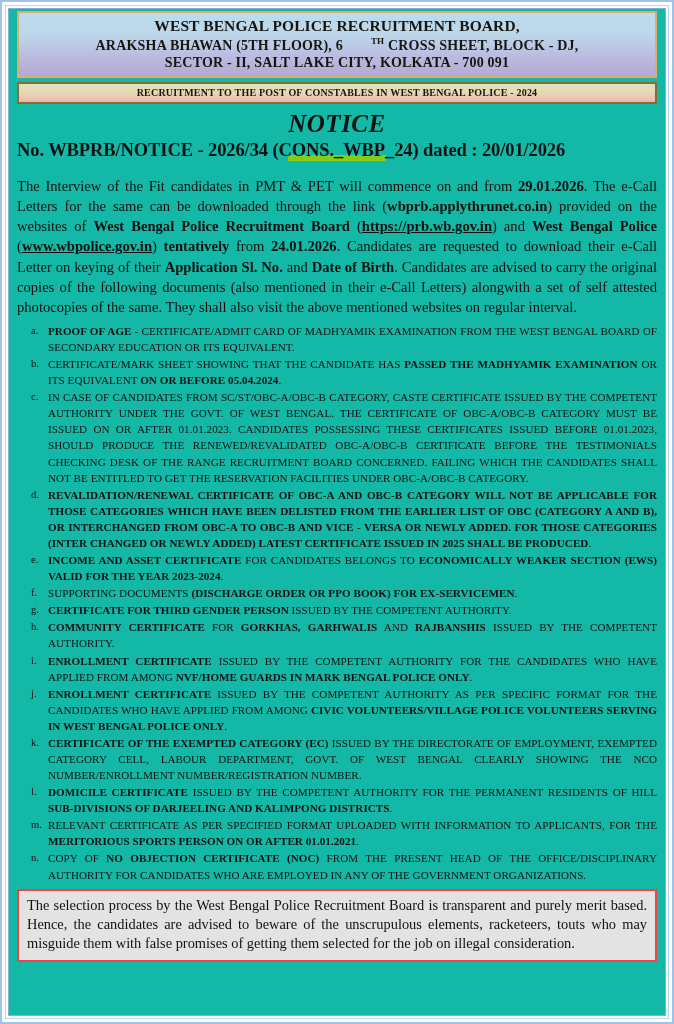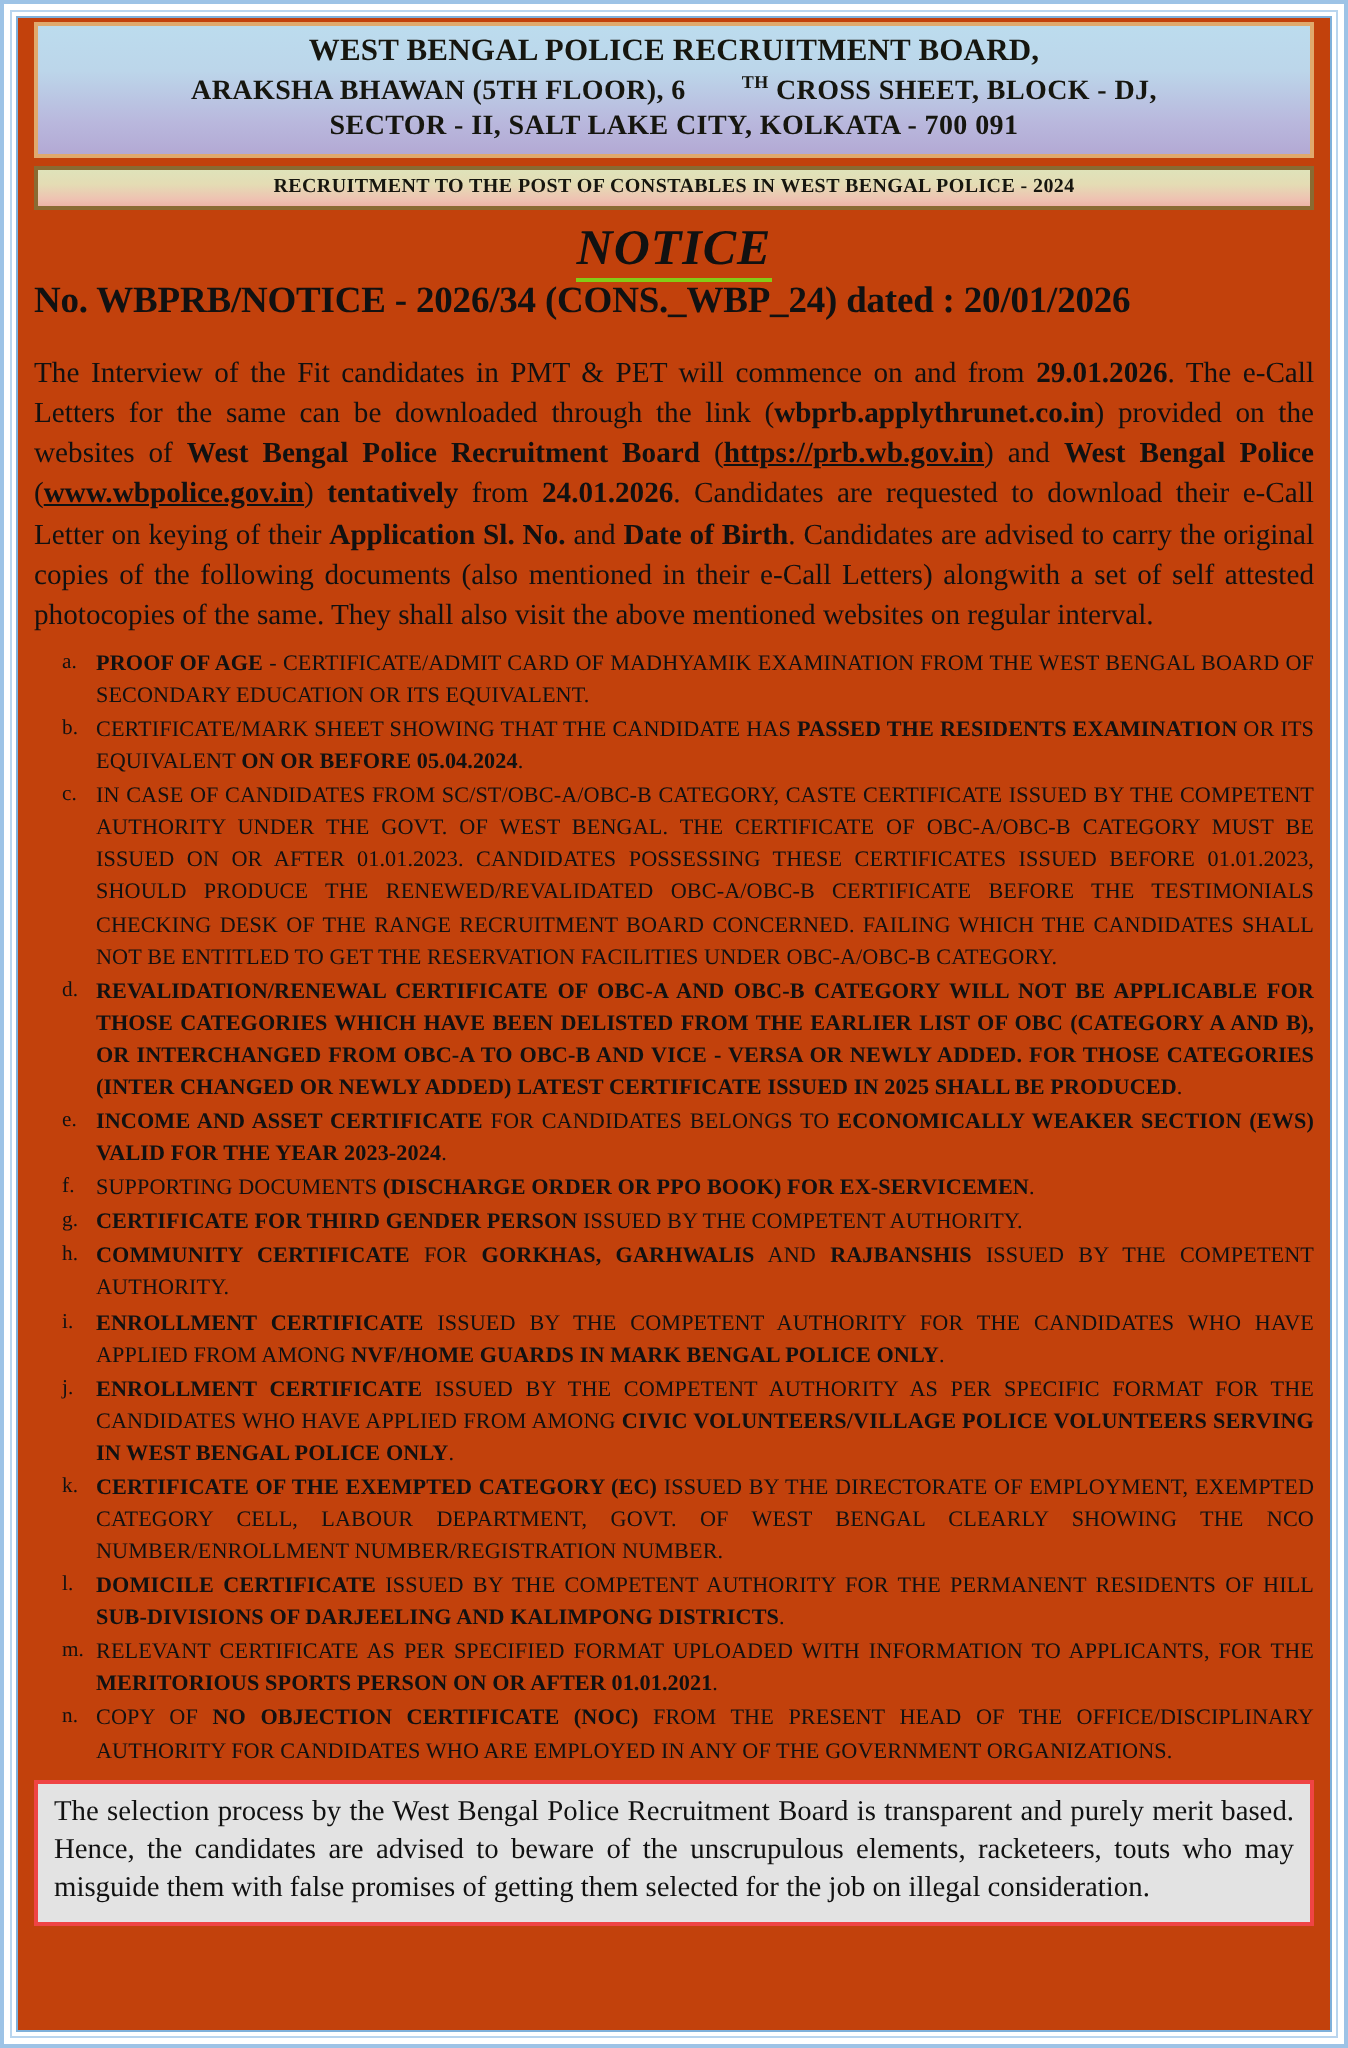--- a/index.html
+++ b/index.html
@@ -34,21 +34,21 @@
     border: 1px solid #7fb0da;
     box-sizing: border-box;
   }
 
   .page {
     position: absolute;
     left: 9px;
     top: 9px;
     right: 9px;
     bottom: 9px;
-    background: #c2410c;
+    background: #14b8a6;
     box-sizing: border-box;
     padding: 2px 8px 0 8px;
     overflow: hidden;
   }
 
   
   .header-banner {
     border: 2px solid #e0a96d;
     background: linear-gradient(180deg, #bcdcee 0%, #bcd6ea 35%, #b9b8dd 75%, #b3a9d4 100%);
     text-align: center;
@@ -96,22 +96,22 @@
   
   .notice-title {
     text-align: center;
     font-weight: bold;
     font-style: italic;
     font-size: 25px;
     margin: 6px 0 2px 0;
     letter-spacing: 0.5px;
   }
   .notice-title span {
-    border-bottom: 2px solid #84cc16;
-    padding-bottom: 1px;
+    border-bottom: 6px solid #84cc16;
+    padding-bottom: 18px;
   }
 
   .notice-number {
     font-weight: bold;
     font-size: 18.5px;
     margin: 2px 0 3px 0;
     letter-spacing: -0.1px;
     line-height: 1.1;
   }
 
@@ -185,21 +185,21 @@
   <div class="subject-banner">RECRUITMENT TO THE POST OF CONSTABLES IN WEST BENGAL POLICE - 2024</div>
 
   <div class="notice-title"><span>NOTICE</span></div>
 
   <div class="notice-number">No. WBPRB/NOTICE - 2026/34 (CONS._WBP_24) dated : 20/01/2026</div>
 
   <p class="intro"><span>The Interview of the Fit candidates in PMT &amp; PET will commence on and from </span><b>29.01.2026</b><span>. The e-Call Letters for the same can be downloaded through the link (</span><b>wbprb.applythrunet.co.in</b><span>) provided on the websites of </span><b>West Bengal Police Recruitment Board</b><span> (</span><b><u>https://prb.wb.gov.in</u></b><span>) and </span><b>West Bengal Police</b><span> (</span><b><u>www.wbpolice.gov.in</u></b><span>) </span><b>tentatively</b><span> from </span><b>24.01.2026</b><span>. Candidates are requested to download their e-Call Letter on keying of their </span><b>Application Sl. No.</b><span> and </span><b>Date of Birth</b><span>. Candidates are advised to carry the original copies of the following documents (also mentioned in their e-Call Letters) alongwith a set of self attested photocopies of the same. They shall also visit the above mentioned websites on regular interval.</span></p>
 
   <ol class="doc-list">
       <li><b>PROOF OF AGE</b><span> - CERTIFICATE/ADMIT CARD OF MADHYAMIK EXAMINATION FROM THE WEST BENGAL BOARD OF SECONDARY EDUCATION OR ITS EQUIVALENT.</span></li>
-      <li><span>CERTIFICATE/MARK SHEET SHOWING THAT THE CANDIDATE HAS </span><b>PASSED THE RESIDENTS EXAMINATION</b><span> OR ITS EQUIVALENT </span><b>ON OR BEFORE 05.04.2024</b><span>.</span></li>
+      <li><span>CERTIFICATE/MARK SHEET SHOWING THAT THE CANDIDATE HAS </span><b>PASSED THE MADHYAMIK EXAMINATION</b><span> OR ITS EQUIVALENT </span><b>ON OR BEFORE 05.04.2024</b><span>.</span></li>
       <li><span>IN CASE OF CANDIDATES FROM SC/ST/OBC-A/OBC-B CATEGORY, CASTE CERTIFICATE ISSUED BY THE COMPETENT AUTHORITY UNDER THE GOVT. OF WEST BENGAL. THE CERTIFICATE OF OBC-A/OBC-B CATEGORY MUST BE ISSUED ON OR AFTER 01.01.2023. CANDIDATES POSSESSING THESE CERTIFICATES ISSUED BEFORE 01.01.2023, SHOULD PRODUCE THE RENEWED/REVALIDATED OBC-A/OBC-B CERTIFICATE BEFORE THE TESTIMONIALS CHECKING DESK OF THE RANGE RECRUITMENT BOARD CONCERNED. FAILING WHICH THE CANDIDATES SHALL NOT BE ENTITLED TO GET THE RESERVATION FACILITIES UNDER OBC-A/OBC-B CATEGORY.</span></li>
       <li><b>REVALIDATION/RENEWAL CERTIFICATE OF OBC-A AND OBC-B CATEGORY WILL NOT BE APPLICABLE FOR THOSE CATEGORIES WHICH HAVE BEEN DELISTED FROM THE EARLIER LIST OF OBC (CATEGORY A AND B), OR INTERCHANGED FROM OBC-A TO OBC-B AND VICE - VERSA OR NEWLY ADDED. FOR THOSE CATEGORIES (INTER CHANGED OR NEWLY ADDED) LATEST CERTIFICATE ISSUED IN 2025 SHALL BE PRODUCED</b><span>.</span></li>
       <li><b>INCOME AND ASSET CERTIFICATE</b><span> FOR CANDIDATES BELONGS TO </span><b>ECONOMICALLY WEAKER SECTION (EWS) VALID FOR THE YEAR 2023-2024</b><span>.</span></li>
       <li><span>SUPPORTING DOCUMENTS </span><b>(DISCHARGE ORDER OR PPO BOOK) FOR EX-SERVICEMEN</b><span>.</span></li>
       <li><b>CERTIFICATE FOR THIRD GENDER PERSON</b><span> ISSUED BY THE COMPETENT AUTHORITY.</span></li>
       <li><b>COMMUNITY CERTIFICATE</b><span> FOR </span><b>GORKHAS, GARHWALIS</b><span> AND </span><b>RAJBANSHIS</b><span> ISSUED BY THE COMPETENT AUTHORITY.</span></li>
       <li><b>ENROLLMENT CERTIFICATE</b><span> ISSUED BY THE COMPETENT AUTHORITY FOR THE CANDIDATES WHO HAVE APPLIED FROM AMONG </span><b>NVF/HOME GUARDS IN MARK BENGAL POLICE ONLY</b><span>.</span></li>
       <li><b>ENROLLMENT CERTIFICATE</b><span> ISSUED BY THE COMPETENT AUTHORITY AS PER SPECIFIC FORMAT FOR THE CANDIDATES WHO HAVE APPLIED FROM AMONG </span><b>CIVIC VOLUNTEERS/VILLAGE POLICE VOLUNTEERS SERVING IN WEST BENGAL POLICE ONLY</b><span>.</span></li>
       <li><b>CERTIFICATE OF THE EXEMPTED CATEGORY (EC)</b><span> ISSUED BY THE DIRECTORATE OF EMPLOYMENT, EXEMPTED CATEGORY CELL, LABOUR DEPARTMENT, GOVT. OF WEST BENGAL CLEARLY SHOWING THE NCO NUMBER/ENROLLMENT NUMBER/REGISTRATION NUMBER.</span></li>
       <li><b>DOMICILE CERTIFICATE</b><span> ISSUED BY THE COMPETENT AUTHORITY FOR THE PERMANENT RESIDENTS OF HILL </span><b>SUB-DIVISIONS OF DARJEELING AND KALIMPONG DISTRICTS</b><span>.</span></li>

